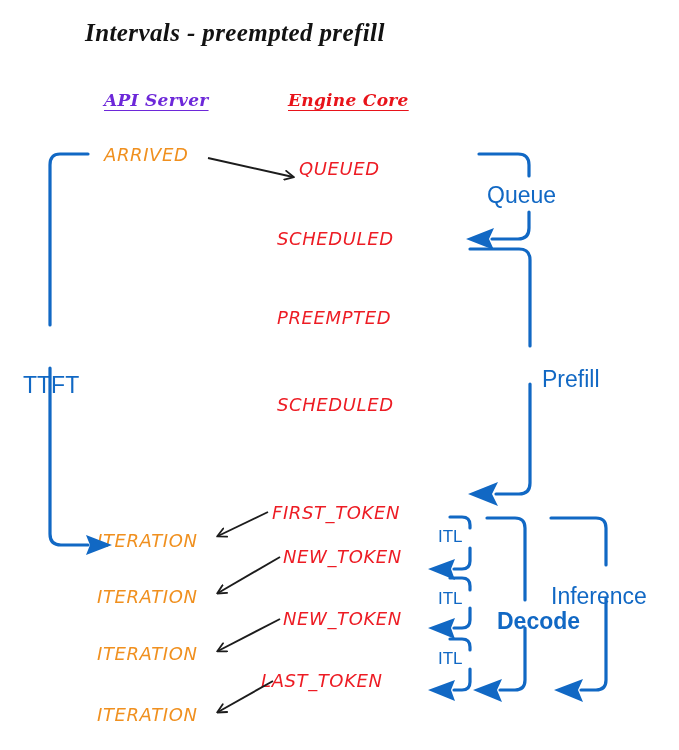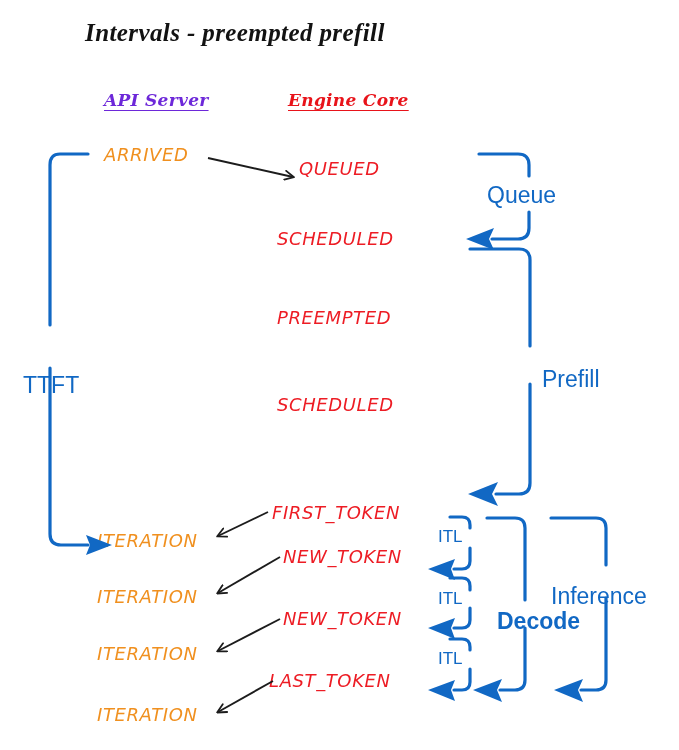--- a/index.html
+++ b/index.html
@@ -90,21 +90,21 @@
   <div class="txt state orange" style="left:97px; top:645px;">ITERATION</div>
   <div class="txt state orange" style="left:97px; top:706px;">ITERATION</div>
 
   <div class="txt state red" style="left:299px; top:160px;">QUEUED</div>
   <div class="txt state red" style="left:277px; top:230px;">SCHEDULED</div>
   <div class="txt state red" style="left:277px; top:309px;">PREEMPTED</div>
   <div class="txt state red" style="left:277px; top:396px;">SCHEDULED</div>
   <div class="txt state red" style="left:272px; top:504px;">FIRST_TOKEN</div>
   <div class="txt state red" style="left:283px; top:548px;">NEW_TOKEN</div>
   <div class="txt state red" style="left:283px; top:610px;">NEW_TOKEN</div>
-  <div class="txt state red" style="left:269px; top:672px;">LAST_TOKEN</div>
+  <div class="txt state red" style="left:261px; top:672px;">LAST_TOKEN</div>
 
   <div class="txt blue-label" style="left:23px; top:340px;margin-top:34px;">TTFT</div>
   <div class="txt blue-label" style="left:487px; top:184px;">Queue</div>
   <div class="txt blue-label" style="left:494px; top:368px;margin-left:48px;">Prefill</div>
   <div class="txt blue-label small" style="left:438px; top:528px;">ITL</div>
   <div class="txt blue-label small" style="left:438px; top:590px;">ITL</div>
   <div class="txt blue-label small" style="left:438px; top:650px;">ITL</div>
   <div class="txt blue-label" style="left:497px; top:610px;font-weight:bold;">Decode</div>
   <div class="txt blue-label" style="left:551px; top:544px;margin-top:41px;">Inference</div>
 

